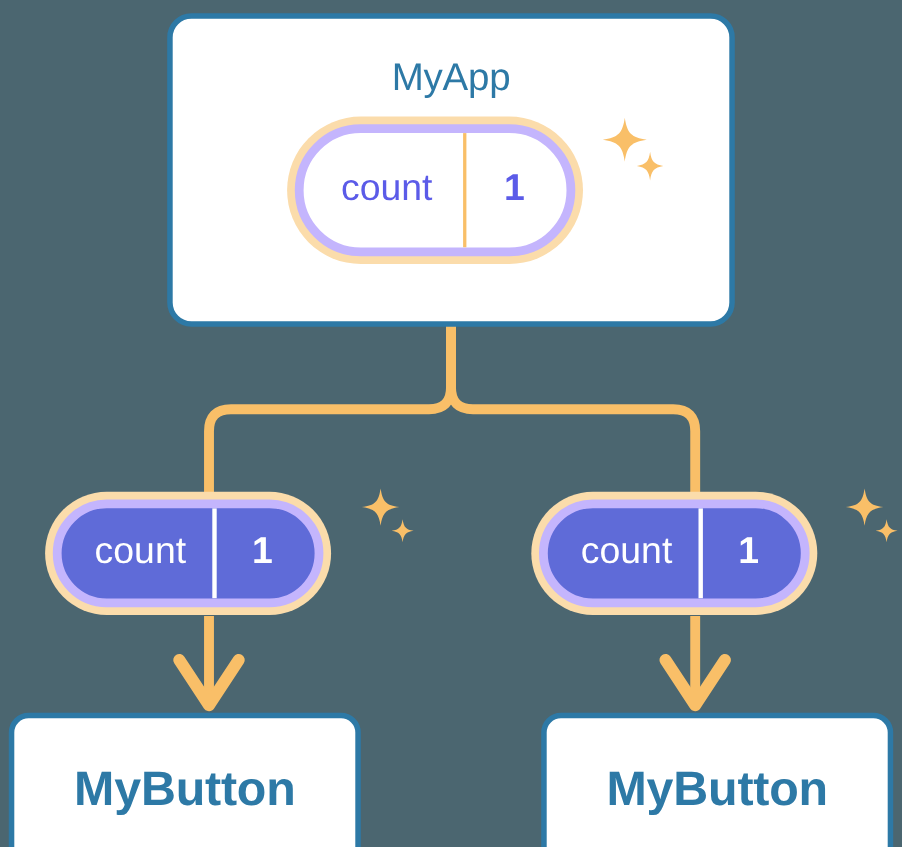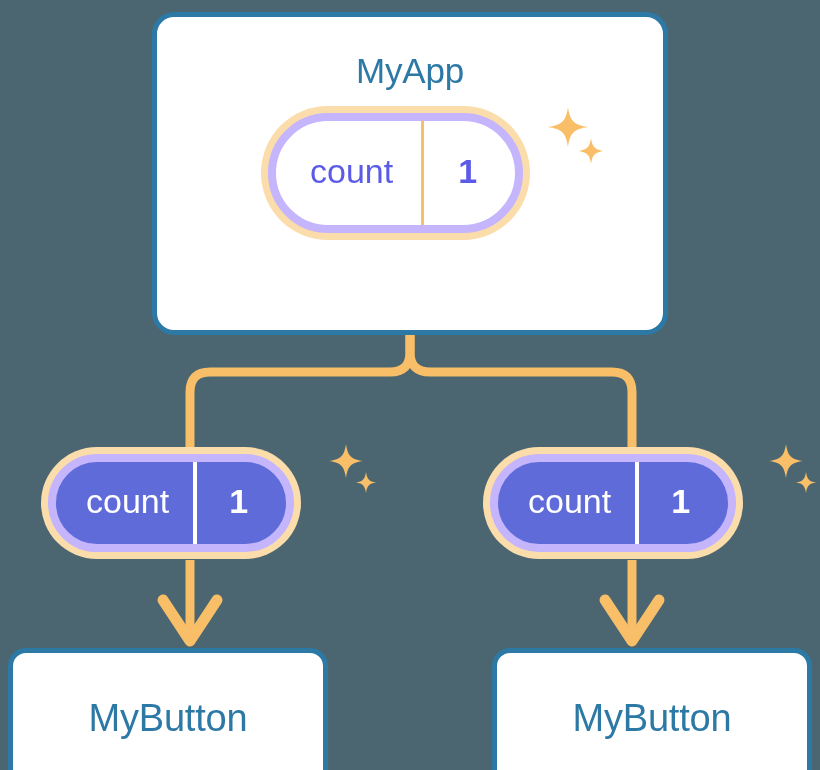--- a/index.html
+++ b/index.html
@@ -35,33 +35,33 @@
   .card-title {
     color: #2d79a6;
     font-size: 35px;
     font-weight: 400;
     letter-spacing: -0.2px;
     white-space: nowrap;
   }
 
   #app-card {
     left: 152px; top: 12px;
-    width: 516px; height: 323px;
+    width: 516px; height: 285px;
     border-radius: 22px;
     padding-top: 34px;
   }
 
   .btn-card {
     width: 320px; height: 140px;
     border-radius: 18px;
     justify-content: center;
   }
   #btn-card-left  { left: 8px;   top: 648px; }
   #btn-card-right { left: 492px; top: 648px; }
-  .btn-card .card-title { font-size: 38px; }
+  .btn-card .card-title { font-size: 44px; font-weight: bold; }
 
   
   .pill-wrap {
     position: absolute;
     display: inline-block;
   }
   .pill {
     position: relative;
     display: flex;
     align-items: stretch;

